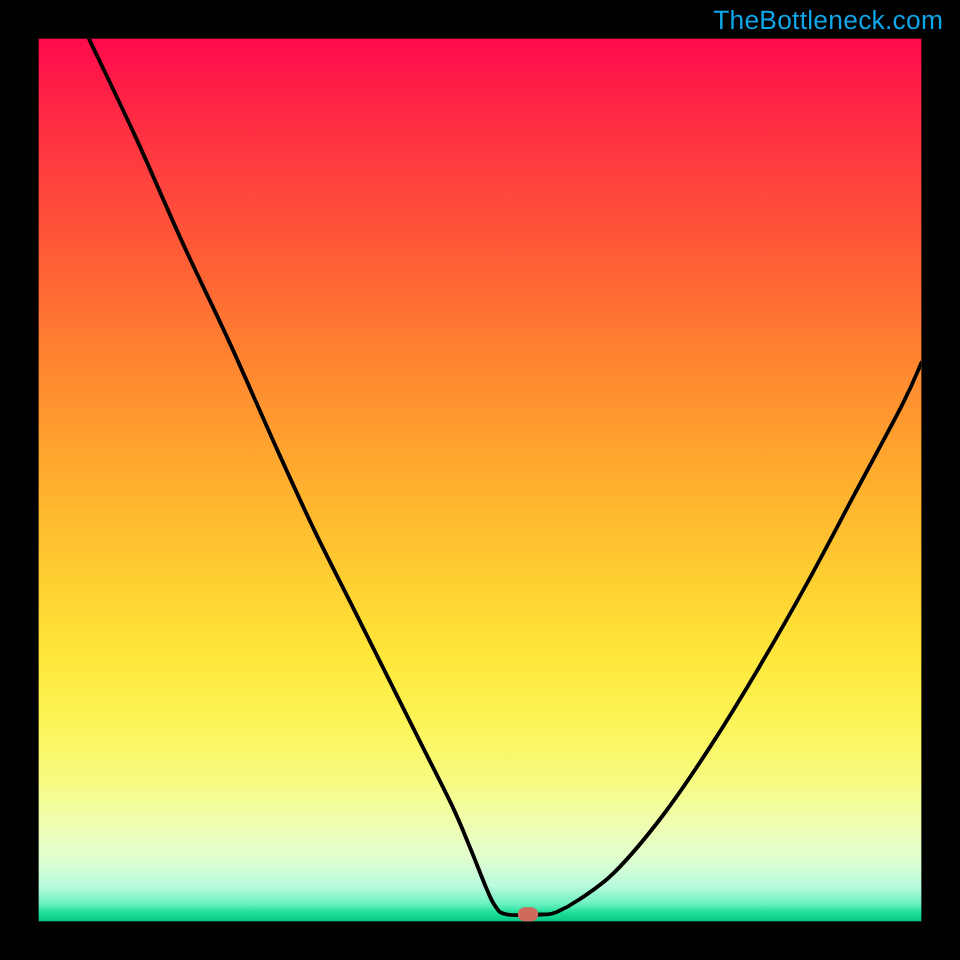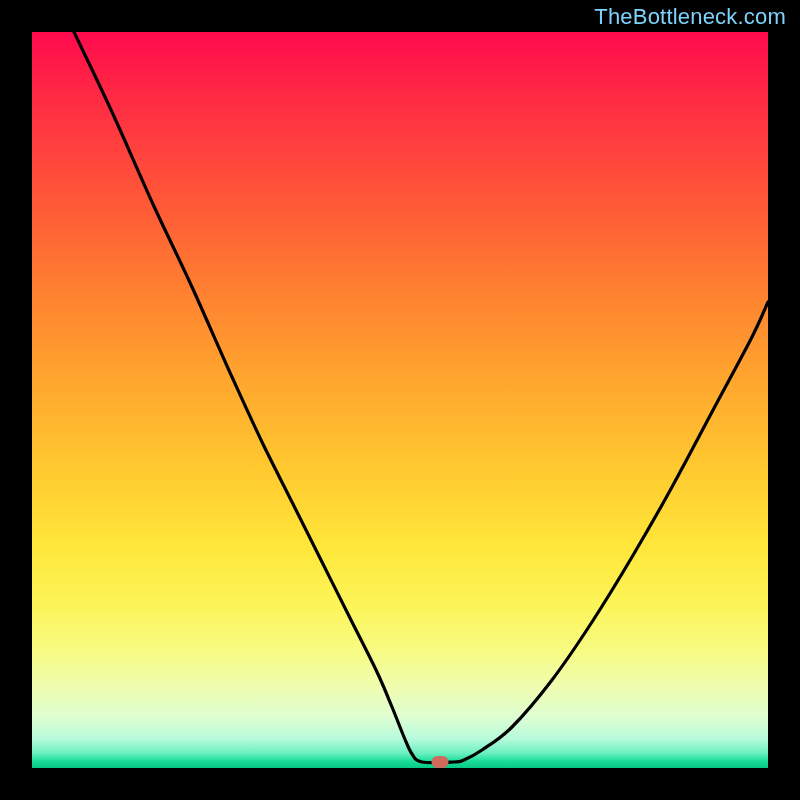--- a/index.html
+++ b/index.html
@@ -14,21 +14,21 @@
   .frame {
     position: relative;
     width: 800px;
     height: 800px;
     background: #000;
   }
   .watermark {
     position: absolute;
     top: 4px;
     right: 14px;
-    color: #7dd3fc;
+    color: #0ea5e9;
     font-size: 22px;
     letter-spacing: 0.2px;
     font-weight: 400;
     z-index: 5;
   }
   .plot-area {
     position: absolute;
     left: 32px;
     top: 32px;
     width: 736px;

